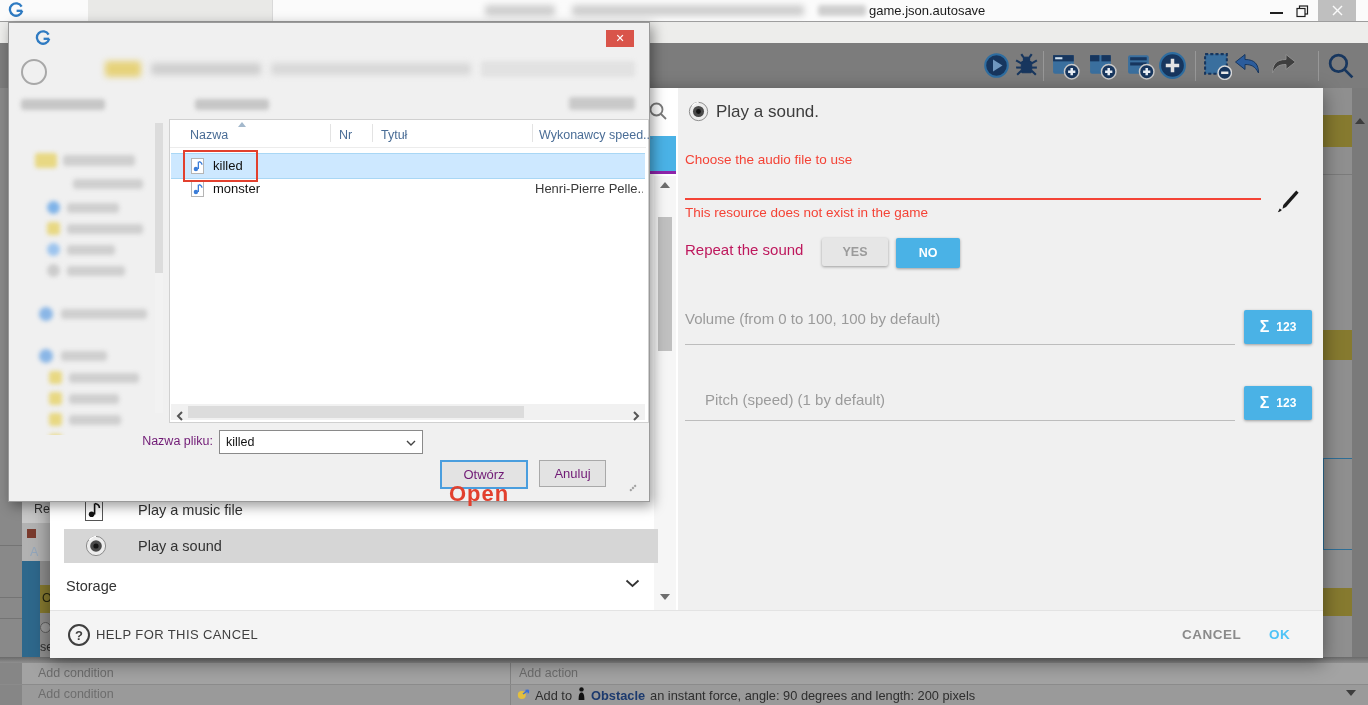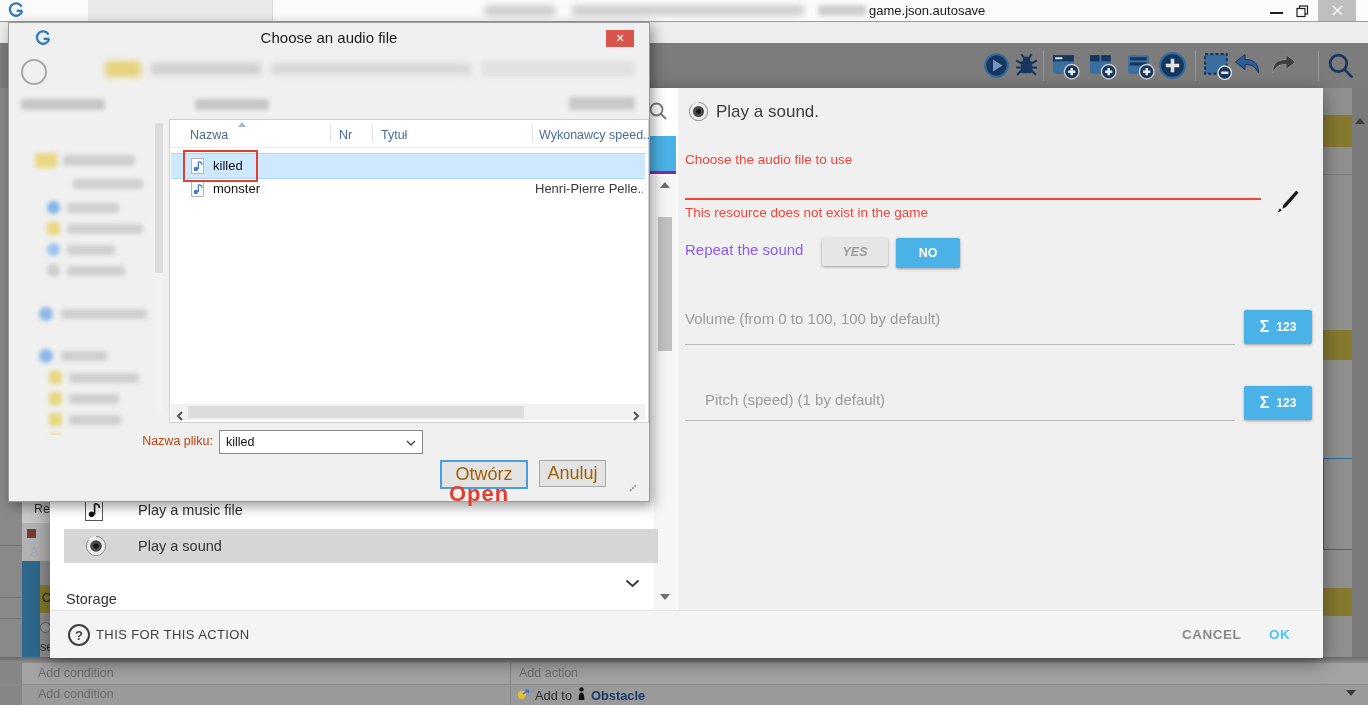--- a/index.html
+++ b/index.html
@@ -34,21 +34,21 @@
   .mitem-label{font-size:14.5px;color:#333;}
   .msel{left:14px;top:441px;width:594px;height:34px;background:#d6d6d6;}
   .mscroll{left:604px;top:88px;width:22px;height:434px;background:#f6f6f6;}
   .mthumb{left:4px;top:41px;width:14px;height:134px;background:#c0c0c0;}
   .bluetab{left:600px;top:48px;width:26px;height:35px;background:#4ab2e6;border-bottom:3px solid #8e24aa;}
   .redlabel{color:#f44336;font-size:13.5px;}
   .glabel{color:#9b9b9b;font-size:15px;}
   .uline{height:1px;background:#bdbdbd;}
   .btn-toggle{display:flex;align-items:center;justify-content:center;font-size:12.5px;font-weight:bold;
       border-radius:2px;box-shadow:0 1px 3px rgba(0,0,0,.35);}
-  .btn-yes{background:#e6e6e6;color:#9b9b9b;font-style:italic;}
+  .btn-yes{background:#e6e6e6;color:#9b9b9b;}
   .btn-no{background:#4ab2e6;color:#fff;}
   .btn-sigma{background:#4ab2e6;color:#fff;border-radius:2px;box-shadow:0 1px 3px rgba(0,0,0,.35);
       display:flex;align-items:center;justify-content:center;gap:7px;}
   .btn-sigma .sg{font-size:16px;font-weight:bold;} .btn-sigma .nm{font-size:12px;font-weight:bold;}
   .modal-bottom{left:0;top:522px;width:1273px;height:47px;background:#f4f4f4;border-top:1px solid #e3e3e3;}
   .helpcirc{width:18px;height:18px;border:2px solid #3f3f3f;border-radius:50%;display:flex;align-items:center;justify-content:center;
       font-size:13px;font-weight:bold;color:#3f3f3f;}
   .barlabel{font-size:13px;color:#3f3f3f;letter-spacing:.4px;}
   
   .fdialog{left:8px;top:22px;width:640px;height:478px;background:#f0f0f0;border:1px solid #9a9a9a;
@@ -60,21 +60,21 @@
   .fd-list{left:160px;top:96px;width:478px;height:302px;background:#fff;border:1px solid #d0d0d0;}
   .fd-col{font-size:12.5px;color:#4a6d96;white-space:nowrap;}
   .coldiv{top:4px;width:1px;height:18px;background:#e3e3e3;}
   .fd-row{left:1px;width:474px;font-size:13px;color:#111;}
   .fd-row-sel{background:#cde8ff;border-top:1px solid #a9d7f5;border-bottom:1px solid #a9d7f5;}
   .noteicon{width:13px;height:16px;}
   .hscroll{left:1px;top:284px;width:474px;height:16px;background:#f1f1f1;}
   .hthumb{left:17px;top:2px;width:336px;height:12px;background:#dcdcdc;}
   .combo{background:#fff;border:1px solid #8a8a8a;font-size:12.5px;color:#111;display:flex;align-items:center;}
   .combo .val{flex:1;padding-left:6px;white-space:nowrap;overflow:hidden;}
-  .winbtn{background:#e3e3e3;border:1px solid #a9a9a9;font-size:18px;color:#a16207;display:flex;align-items:center;justify-content:center;}
+  .winbtn{background:#e3e3e3;border:1px solid #a9a9a9;font-size:13px;color:#701a75;display:flex;align-items:center;justify-content:center;}
   .winbtn.focus{border:2px solid #4a9ede;}
   
   .ann-box{left:183px;top:150px;width:71px;height:28px;border:2px solid #e2402e;z-index:30;}
   .ann-open{left:449px;top:481px;font-size:22px;font-weight:bold;color:#e2402e;z-index:30;letter-spacing:1px;}
   .dots3 span{display:block;width:2px;height:2px;background:#9a9a9a;margin:1px;}
 </style>
 </head>
 <body>
 
 <div id="root">
@@ -240,20 +240,21 @@
       <span><svg width="13" height="13" viewBox="0 0 13 13">
             <circle cx="4.8" cy="8" r="4" fill="#e3bf3e"></circle>
             <path d="M6 7 L11.5 3.2 M11.5 3.2 l-3 .3 M11.5 3.2 l-.3 3" stroke="#3b6fd4" stroke-width="1.5" fill="none"></path>
           </svg></span>
       <span>Add to</span>
       <span><svg width="9" height="13" viewBox="0 0 9 13">
             <circle cx="4.5" cy="2.4" r="2.2" fill="#111"></circle>
             <path d="M1.6 13 C1.6 7.5 2.6 5.4 4.5 5.4 C6.4 5.4 7.4 7.5 7.4 13 Z" fill="#111"></path>
           </svg></span>
       <span style="font-weight:bold;color:#1c3a6e;">Obstacle</span>
+      <span>an instant force, angle: 90 degrees and length: 200 pixels</span>
     </div>
   </div>
 
   <div class="a modal">
     <div class="a modal-left">
       <span class="a" style="left:598px;top:13px;">
         <svg width="20" height="20" viewBox="0 0 20 20" fill="none" stroke="#7a7a7a" stroke-width="1.8">
             <circle cx="8.5" cy="8.5" r="6"></circle>
             <line x1="13" y1="13" x2="18" y2="18"></line>
           </svg>
@@ -279,21 +280,21 @@
         <span class="a" style="left:33px;top:2px;">
           <svg width="22" height="24" viewBox="0 0 22 24">
               <rect x="2.5" y="1.5" width="17" height="21" fill="#fff" stroke="#555"></rect>
               <circle cx="8.6" cy="16.2" r="2.8" fill="#111"></circle>
               <rect x="10.8" y="5.5" width="1.6" height="11" fill="#111"></rect>
               <path d="M12 5.5 q4.4 1 4.4 4.4" stroke="#111" stroke-width="1.6" fill="none"></path>
             </svg>
         </span>
         <span class="a mitem-label" style="left:88px;top:6px;">Play a music file</span>
       </div>
-      <span class="a mitem-label" style="left:16px;top:503px;">Storage</span>
+      <span class="a mitem-label" style="left:16px;top:490px;">Storage</span>
       <span class="a" style="left:575px;top:486px;">
         <svg width="15" height="9" viewBox="0 0 15 9" fill="none" stroke="#333" stroke-width="1.8">
             <path d="M1.5 1.5 L7.5 7 L13.5 1.5"></path>
           </svg>
       </span>
     </div>
 
     <span class="a" style="left:638px;top:13px;">
       <svg width="21" height="21" viewBox="0 0 22 22">
           <circle cx="11" cy="11" r="9.6" fill="#ececec" stroke="#8a8a8a"></circle>
@@ -307,21 +308,21 @@
     <span class="a redlabel" style="left:635px;top:64px;">Choose the audio file to use</span>
     <div class="a" style="left:635px;top:110px;width:576px;height:2px;background:#f44336;"></div>
     <span class="a" style="left:1226px;top:100px;">
       <svg width="24" height="26" viewBox="0 0 22 24">
           <path d="M18.6 2.2 L20.8 4.4 L9.2 17.6 L6 19.2 L6.6 15.8 Z" fill="#1a1a1a"></path>
           <path d="M5.4 20.4 q-1.6 1.9 -3.8 1.9 q1.1 -1.7 1.7 -3.4 Z" fill="#1a1a1a"></path>
         </svg>
     </span>
     <span class="a redlabel" style="left:635px;top:117px;">This resource does not exist in the game</span>
 
-    <span class="a" style="left:635px;top:153px;font-size:15px;color:#8b5cf6;">Repeat the sound</span>
+    <span class="a" style="left:635px;top:153px;font-size:15px;color:#be185d;">Repeat the sound</span>
     <div class="a btn-toggle btn-yes" style="left:772px;top:150px;width:66px;height:28px;">YES</div>
     <div class="a btn-toggle btn-no" style="left:846px;top:150px;width:64px;height:30px;">NO</div>
 
     <span class="a glabel" style="left:635px;top:222px;">Volume (from 0 to 100, 100 by default)</span>
     <div class="a uline" style="left:635px;top:256px;width:550px;"></div>
     <div class="a btn-sigma" style="left:1194px;top:222px;width:68px;height:34px;">
       <span class="sg">Σ</span>
       <span class="nm">123</span>
     </div>
 
@@ -329,34 +330,33 @@
     <div class="a uline" style="left:635px;top:332px;width:550px;"></div>
     <div class="a btn-sigma" style="left:1194px;top:298px;width:68px;height:34px;">
       <span class="sg">Σ</span>
       <span class="nm">123</span>
     </div>
 
     <div class="a modal-bottom">
       <div class="a helpcirc" style="left:18px;top:13px;">
           <span>?</span>
         </div>
-      <span class="a barlabel" style="left:46px;top:16px;">THIS FOR THIS ACTION</span>
+      <span class="a barlabel" style="left:46px;top:16px;">HELP FOR THIS CANCEL</span>
       <span class="a" style="left:1132px;top:16px;font-size:13.5px;color:#8a8a8a;font-weight:bold;letter-spacing:.5px;">CANCEL</span>
       <span class="a" style="left:1219px;top:16px;font-size:13.5px;color:#4fc3f7;font-weight:bold;letter-spacing:.5px;">OK</span>
     </div>
   </div>
 
   <div class="a fdialog">
     <span class="a" style="left:26px;top:7px;">
       <svg width="16" height="16" viewBox="0 0 16 16" fill="none">
           <path d="M13.6 4.6 A6.2 6.2 0 1 0 14.2 8.8" stroke="#2f7bc2" stroke-width="2.3"></path>
           <path d="M8.6 8.8 h5.6" stroke="#2f7bc2" stroke-width="2.3"></path>
         </svg>
     </span>
-    <div class="a fd-title">Choose an audio file</div>
     <div class="a fd-close">✕</div>
 
     <div class="a" style="left:12px;top:36px;width:22px;height:22px;border:2px solid #a8a8a8;border-radius:50%;"></div>
     <div class="a blob blur3" style="left:96px;top:38px;width:36px;height:16px;background:#e6d27a;"></div>
     <div class="a blob blur3" style="left:142px;top:40px;width:110px;height:12px;"></div>
     <div class="a blob blur3" style="left:262px;top:40px;width:200px;height:12px;background:#d8d8d8;"></div>
     <div class="a blob blur2" style="left:472px;top:38px;width:154px;height:16px;background:#e2e2e2;"></div>
     <div class="a blob blur2" style="left:12px;top:76px;width:84px;height:11px;background:#c6c6c6;"></div>
     <div class="a blob blur2" style="left:186px;top:76px;width:74px;height:11px;background:#c6c6c6;"></div>
     <div class="a blob blur2" style="left:560px;top:74px;width:66px;height:13px;background:#c9c9c9;"></div>
@@ -427,21 +427,21 @@
         <span class="a" style="left:5px;top:3px;"><svg width="8" height="10" viewBox="0 0 8 10" fill="none" stroke="#555" stroke-width="2">
               <path d="M6 1 L2 5 L6 9"></path>
             </svg></span>
         <div class="a hthumb"></div>
         <span class="a" style="left:461px;top:3px;"><svg width="8" height="10" viewBox="0 0 8 10" fill="none" stroke="#555" stroke-width="2">
               <path d="M2 1 L6 5 L2 9"></path>
             </svg></span>
       </div>
     </div>
 
-    <span class="a" style="left:128px;top:411px;width:76px;text-align:right;font-size:12.5px;color:#c2410c;">Nazwa pliku:</span>
+    <span class="a" style="left:128px;top:411px;width:76px;text-align:right;font-size:12.5px;color:#701a75;">Nazwa pliku:</span>
     <div class="a combo" style="left:210px;top:407px;width:202px;height:22px;">
       <span class="val">killed</span>
       <span style="padding-right:6px;"><svg width="10" height="6" viewBox="0 0 10 6" fill="none" stroke="#444" stroke-width="1.4">
             <path d="M1 1 L5 5 L9 1"></path>
           </svg></span>
     </div>
     <div class="a winbtn focus" style="left:431px;top:437px;width:84px;height:25px;">Otwórz</div>
     <div class="a winbtn" style="left:530px;top:437px;width:65px;height:25px;">Anuluj</div>
     <div class="a dots3" style="left:622px;top:460px;transform:rotate(45deg);">
         <span></span>

